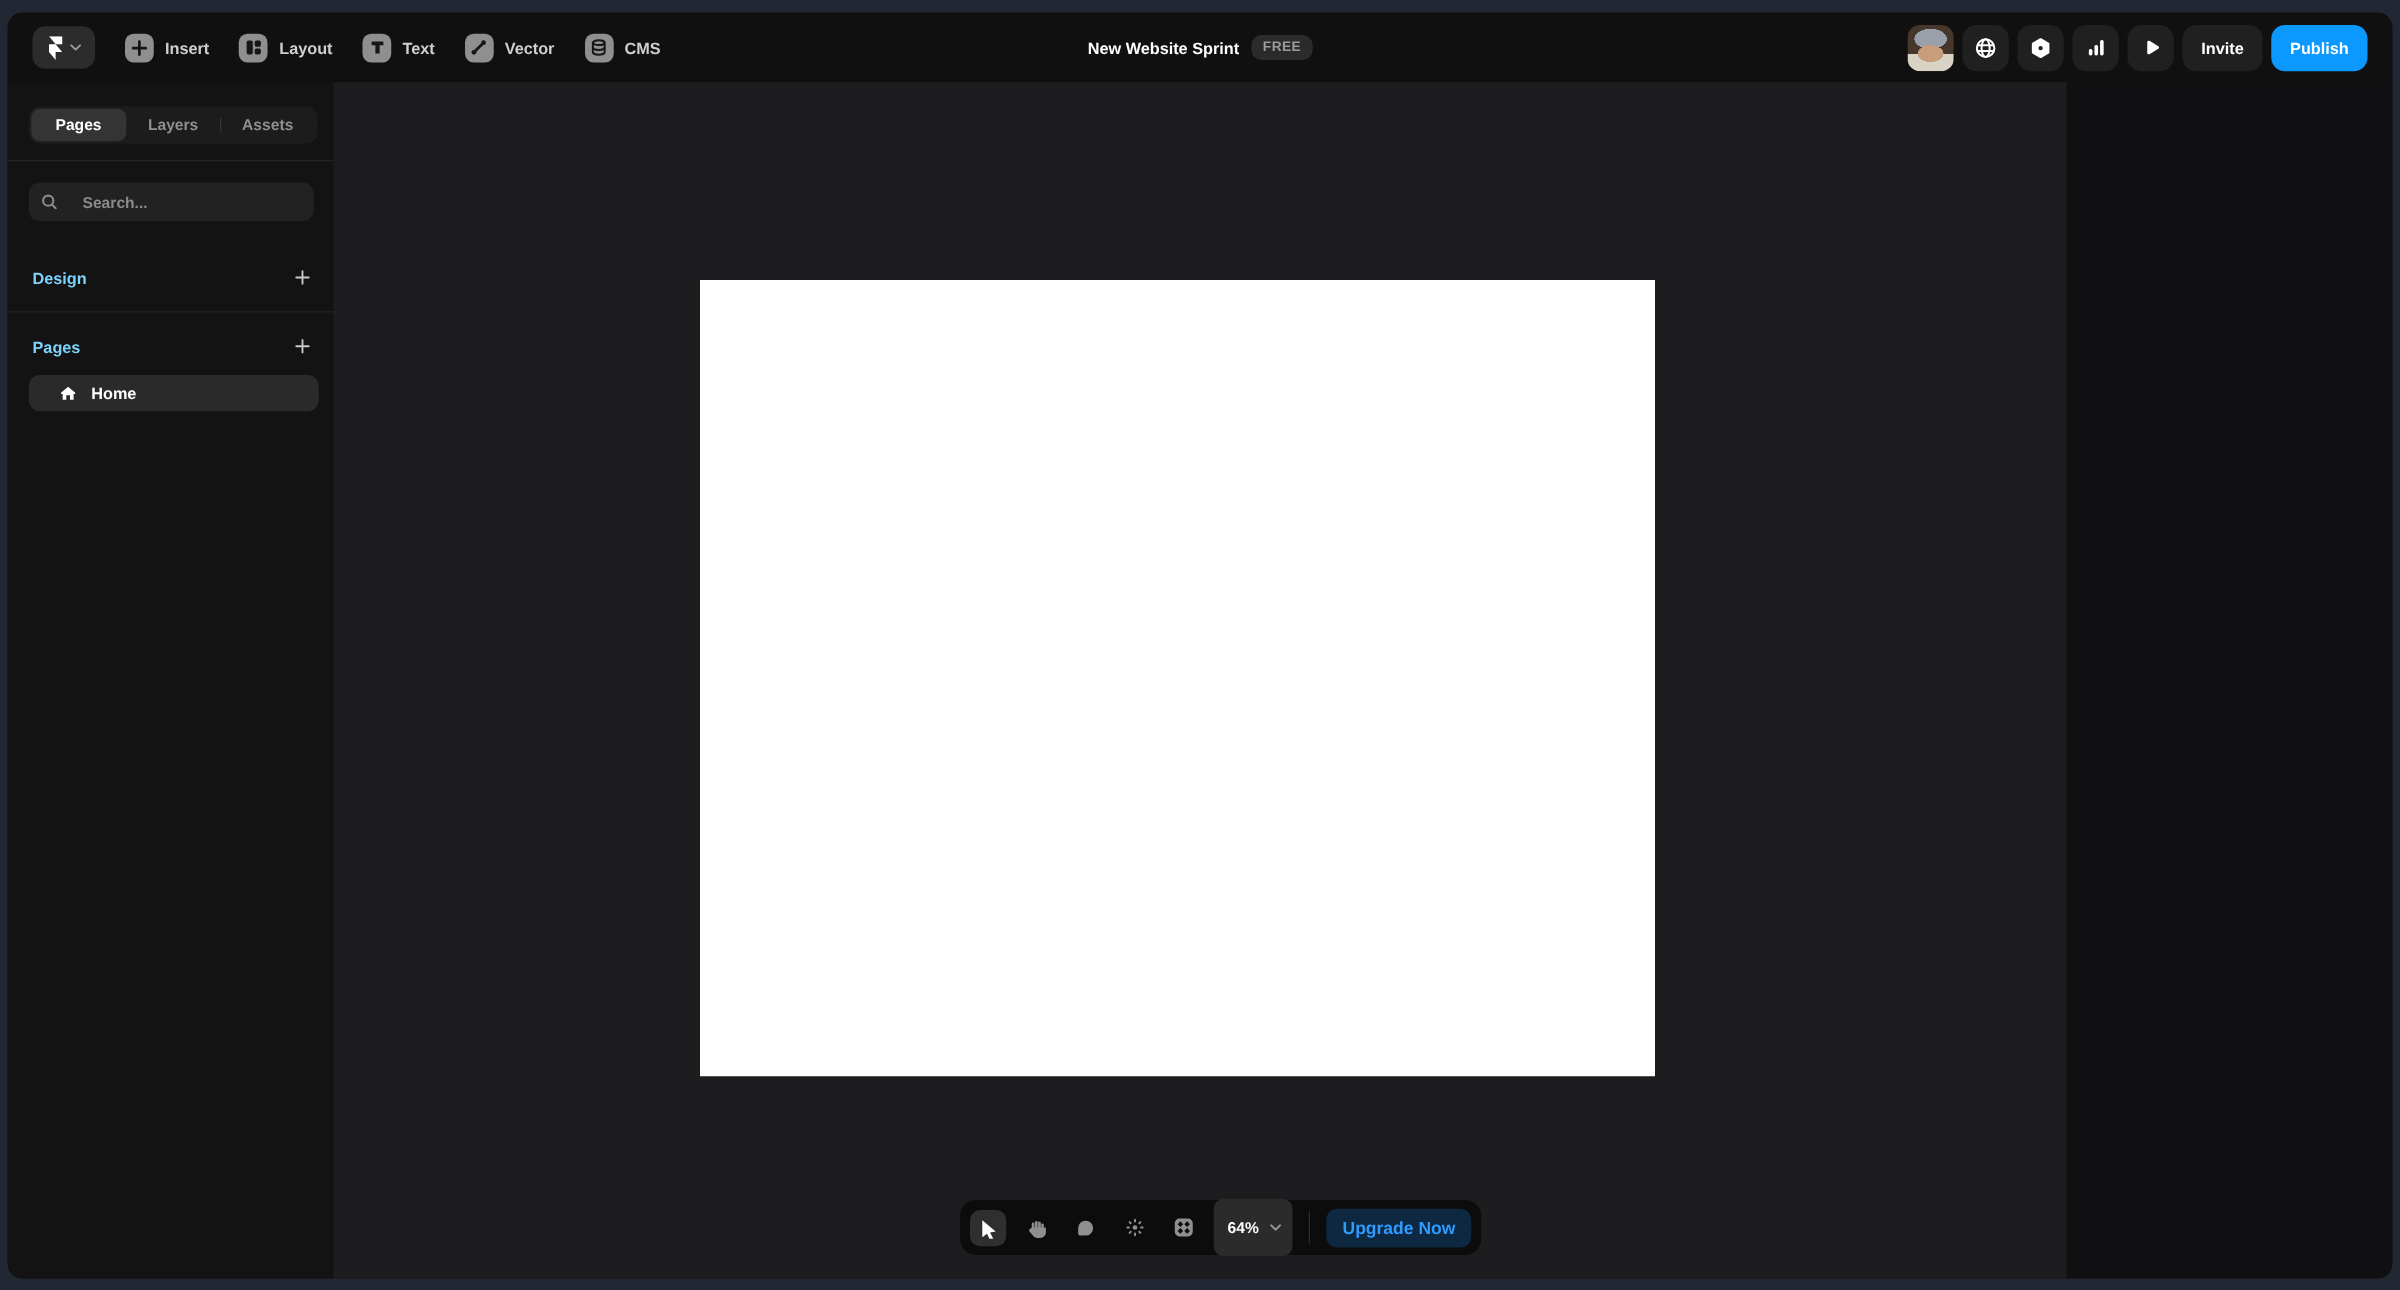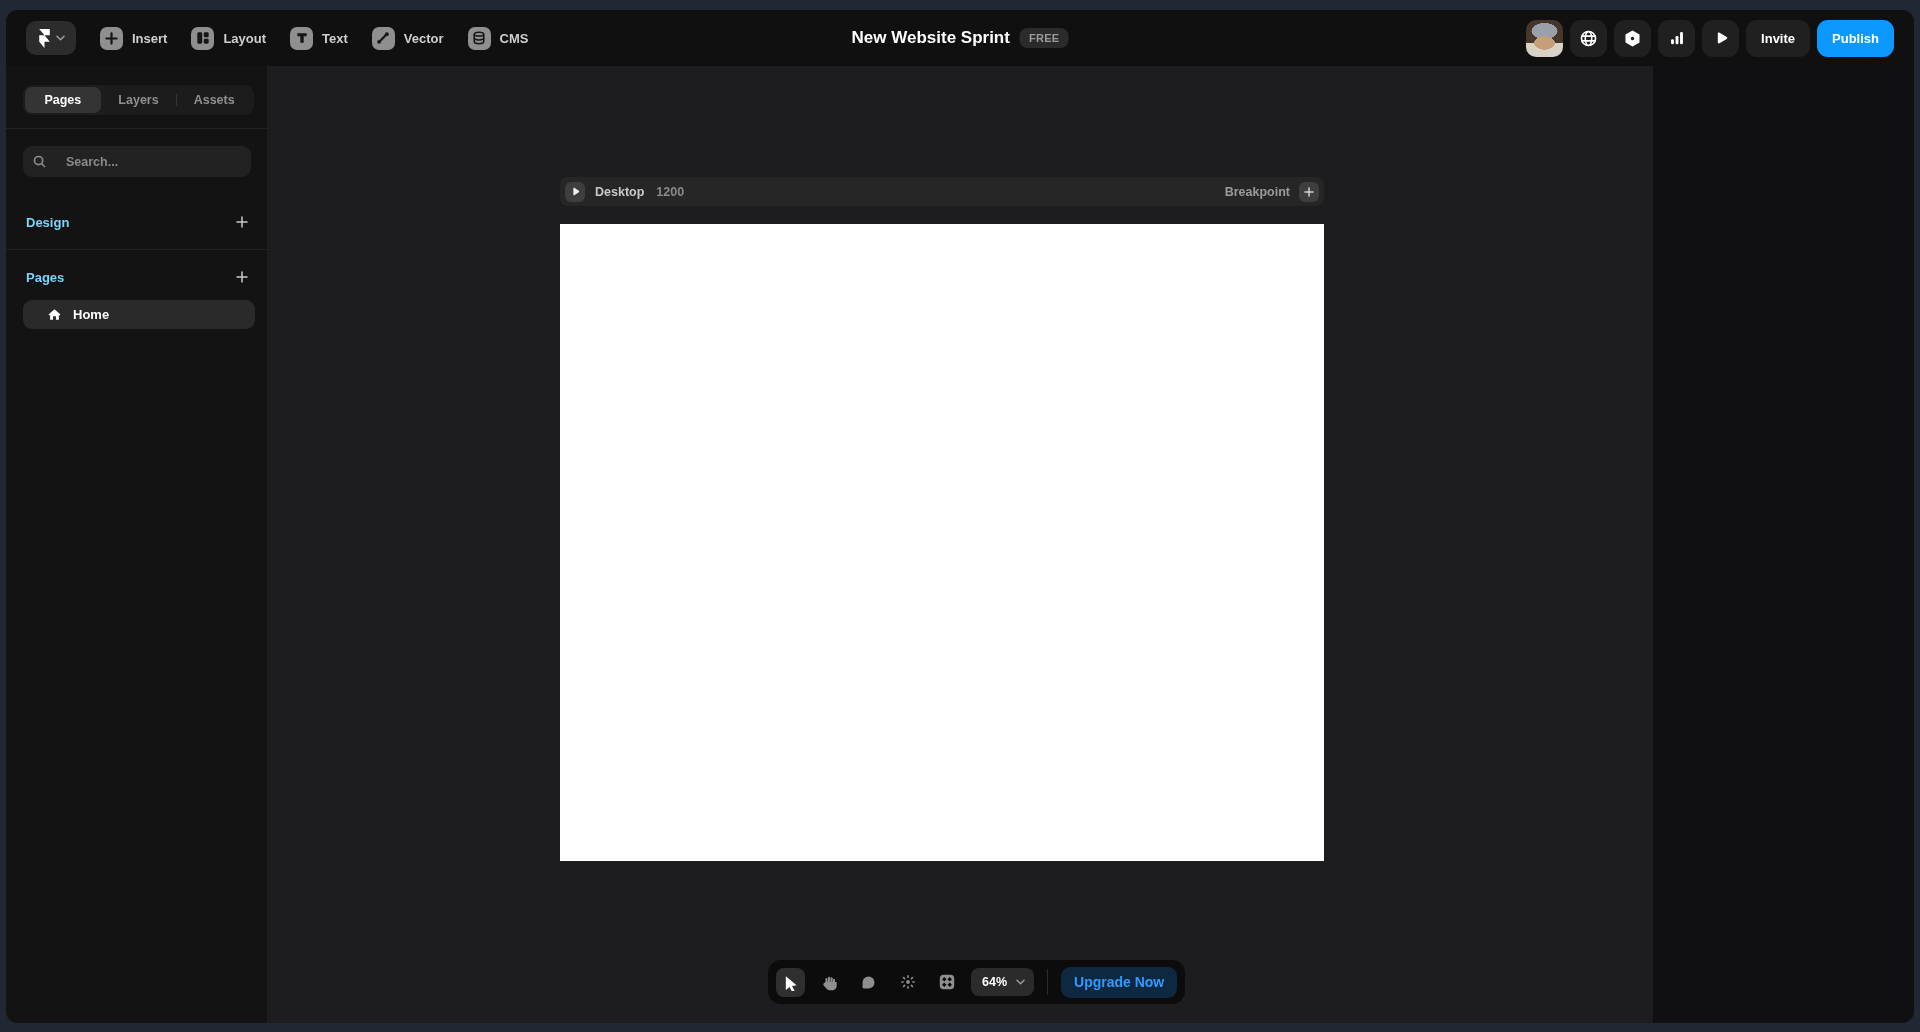--- a/index.html
+++ b/index.html
@@ -29,21 +29,21 @@
   .menu-item { display:flex; align-items:center; gap:9px; cursor:pointer; }
   .menu-icon {
     width:23px; height:23px; border-radius:7px; background:#8f8f8f;
     display:flex; align-items:center; justify-content:center; color:#161616;
   }
   .menu-label { font-size:13px; font-weight:600; color:#cfcfcf; }
   .title-wrap {
     position:absolute; left:50%; top:50%; transform:translate(-50%,-50%);
     display:flex; align-items:center; gap:10px; white-space:nowrap;
   }
-  .project-title { font-size:17px; font-weight:700; color:#fff; }
+  .project-title { font-size:13px; font-weight:700; color:#fff; }
   .plan-badge {
     background:#2b2b2b; color:#9a9a9a; font-size:11px; font-weight:700;
     padding:4px 9px; border-radius:8px; letter-spacing:.3px;
   }
   .topbar-right { margin-left:auto; display:flex; align-items:center; gap:7px; }
   .avatar {
     width:37px; height:37px; border-radius:10px; cursor:pointer;
     background:
       radial-gradient(ellipse 46% 30% at 50% 62%, #c79e79 0 60%, rgba(0,0,0,0) 61%),
       radial-gradient(ellipse 58% 36% at 50% 30%, #99a0a9 0 60%, rgba(0,0,0,0) 61%),
@@ -130,21 +130,21 @@
     position:absolute; left:501px; top:894px; height:44px;
     background:#0c0c0c; border-radius:13px;
     display:flex; align-items:center; gap:10px; padding:0 8px;
   }
   .tool-btn {
     width:29px; height:29px; border-radius:8px; display:flex;
     align-items:center; justify-content:center; cursor:pointer; color:#8f8f8f;
   }
   .tool-btn.active { background:#2f2f2f; color:#ffffff; }
   .zoom-chip {
-    height:28px; border-radius:8px; background:#2b2b2b; padding:0 9px 0 11px;
+    height:46px; border-radius:8px; background:#2b2b2b; padding:0 9px 0 11px;
     display:flex; align-items:center; gap:9px; cursor:pointer;
   }
   .zoom-value { font-size:12.5px; font-weight:700; color:#fff; }
   .toolbar-sep { width:1px; height:26px; background:#2c2c2c; margin:0 3px; }
   .upgrade-btn {
     height:31px; border-radius:9px; background:#0d2840; color:#2f9bff;
     font-size:14px; font-weight:700; padding:0 13px; border:none; cursor:pointer;
     display:flex; align-items:center; font-family:inherit;
   }
 
@@ -311,39 +311,20 @@
           <svg width="13" height="13" viewBox="0 0 16 16" fill="#ffffff">
               <path d="M8 1.6l7 6v1.2h-1.6v5.6H9.8V10H6.2v4.4H2.6V8.8H1V7.6l7-6z"></path>
             </svg>
         </span>
         <span class="page-item-label">Home</span>
       </div>
     </aside>
 
     <main class="canvas">
 
-      <div class="frame-label-bar">
-        <div class="flb-left">
-          <span class="mini-btn">
-            <svg width="9" height="9" viewBox="0 0 10 10" fill="#efefef">
-                <path d="M2.6 1.6c0-.6.6-1 1.1-.7l5 3.4c.5.3.5 1 0 1.4l-5 3.4c-.5.3-1.1-.1-1.1-.7V1.6z"></path>
-              </svg>
-          </span>
-          <span class="bp-name">Desktop</span>
-          <span class="bp-width">1200</span>
-        </div>
-        <div class="flb-right">
-          <span class="bp-action">Breakpoint</span>
-          <span class="mini-btn">
-            <svg width="10" height="10" viewBox="0 0 10 10" fill="none">
-                <path d="M5 1v8M1 5h8" stroke="#d3d3d3" stroke-width="1.5" stroke-linecap="round"></path>
-              </svg>
-          </span>
-        </div>
-      </div>
 
       <div class="design-frame"></div>
 
       <div class="bottom-toolbar">
         <div class="tool-btn active">
           <span>
             <svg width="17" height="17" viewBox="0 0 20 20" fill="#ffffff">
                 <path d="M4.5 2.5l12.6 10.6-5.3.9 3 5.8-2.9 1.4-3-5.9-4.4 3.4V2.5z"></path>
               </svg>
           </span>

